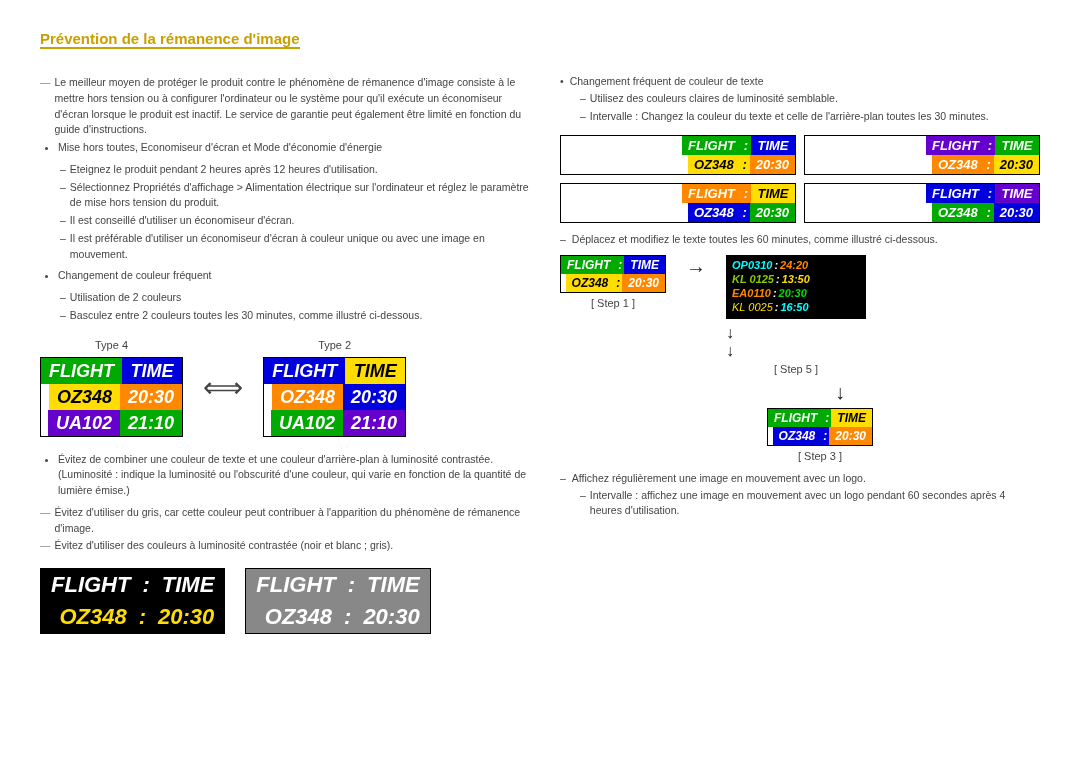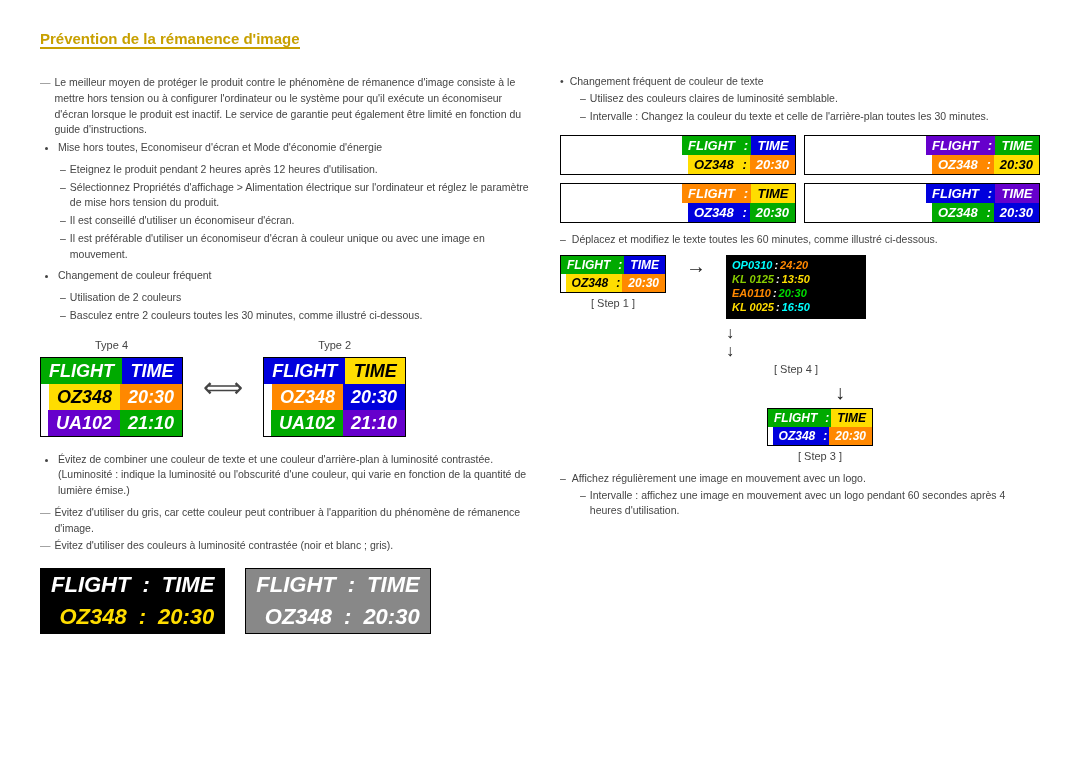--- a/index.html
+++ b/index.html
@@ -437,31 +437,31 @@
               <span style="color:#88cc00; font-weight:900; font-style:italic; font-size:11px;">KL 0125</span>
               <span style="color:#fff; font-size:11px;">:</span>
               <span style="color:#ffdd00; font-weight:900; font-style:italic; font-size:11px;">13:50</span>
             </div>
             <div class="scrolling-row">
               <span style="color:#ff8800; font-weight:900; font-style:italic; font-size:11px;">EA0110</span>
               <span style="color:#fff; font-size:11px;">:</span>
               <span style="color:#00dd00; font-weight:900; font-style:italic; font-size:11px;">20:30</span>
             </div>
             <div class="scrolling-row">
-              <span style="color:#ffdd00; font-weight:700; font-style:italic; font-size:11px;">KL 0025</span>
+              <span style="color:#ffdd00; font-weight:400; font-style:italic; font-size:11px;">KL 0025</span>
               <span style="color:#fff; font-size:11px;">:</span>
               <span style="color:#00ffff; font-weight:900; font-style:italic; font-size:11px;">16:50</span>
             </div>
           </div>
           <div style="display:flex; flex-direction:column; gap:2px; padding-top:2px;">
             <div style="font-size:16px; line-height:1;">↓</div>
             <div style="font-size:16px; line-height:1;">↓</div>
           </div>
         </div>
-        <div class="step-label">[ Step 4 ]</div>
+        <div class="step-label">[ Step 5 ]</div>
       </div>
     </div>
 
     <div style="display:flex; justify-content:center; margin: 6px 0 4px 80px;">
       <div style="font-size:20px;">↓</div>
     </div>
 
     <div class="step-box" style="align-items:center; margin-left:40px;">
       <div class="flight-board small" style="font-size:12px;">
         <div class="fb-row">

